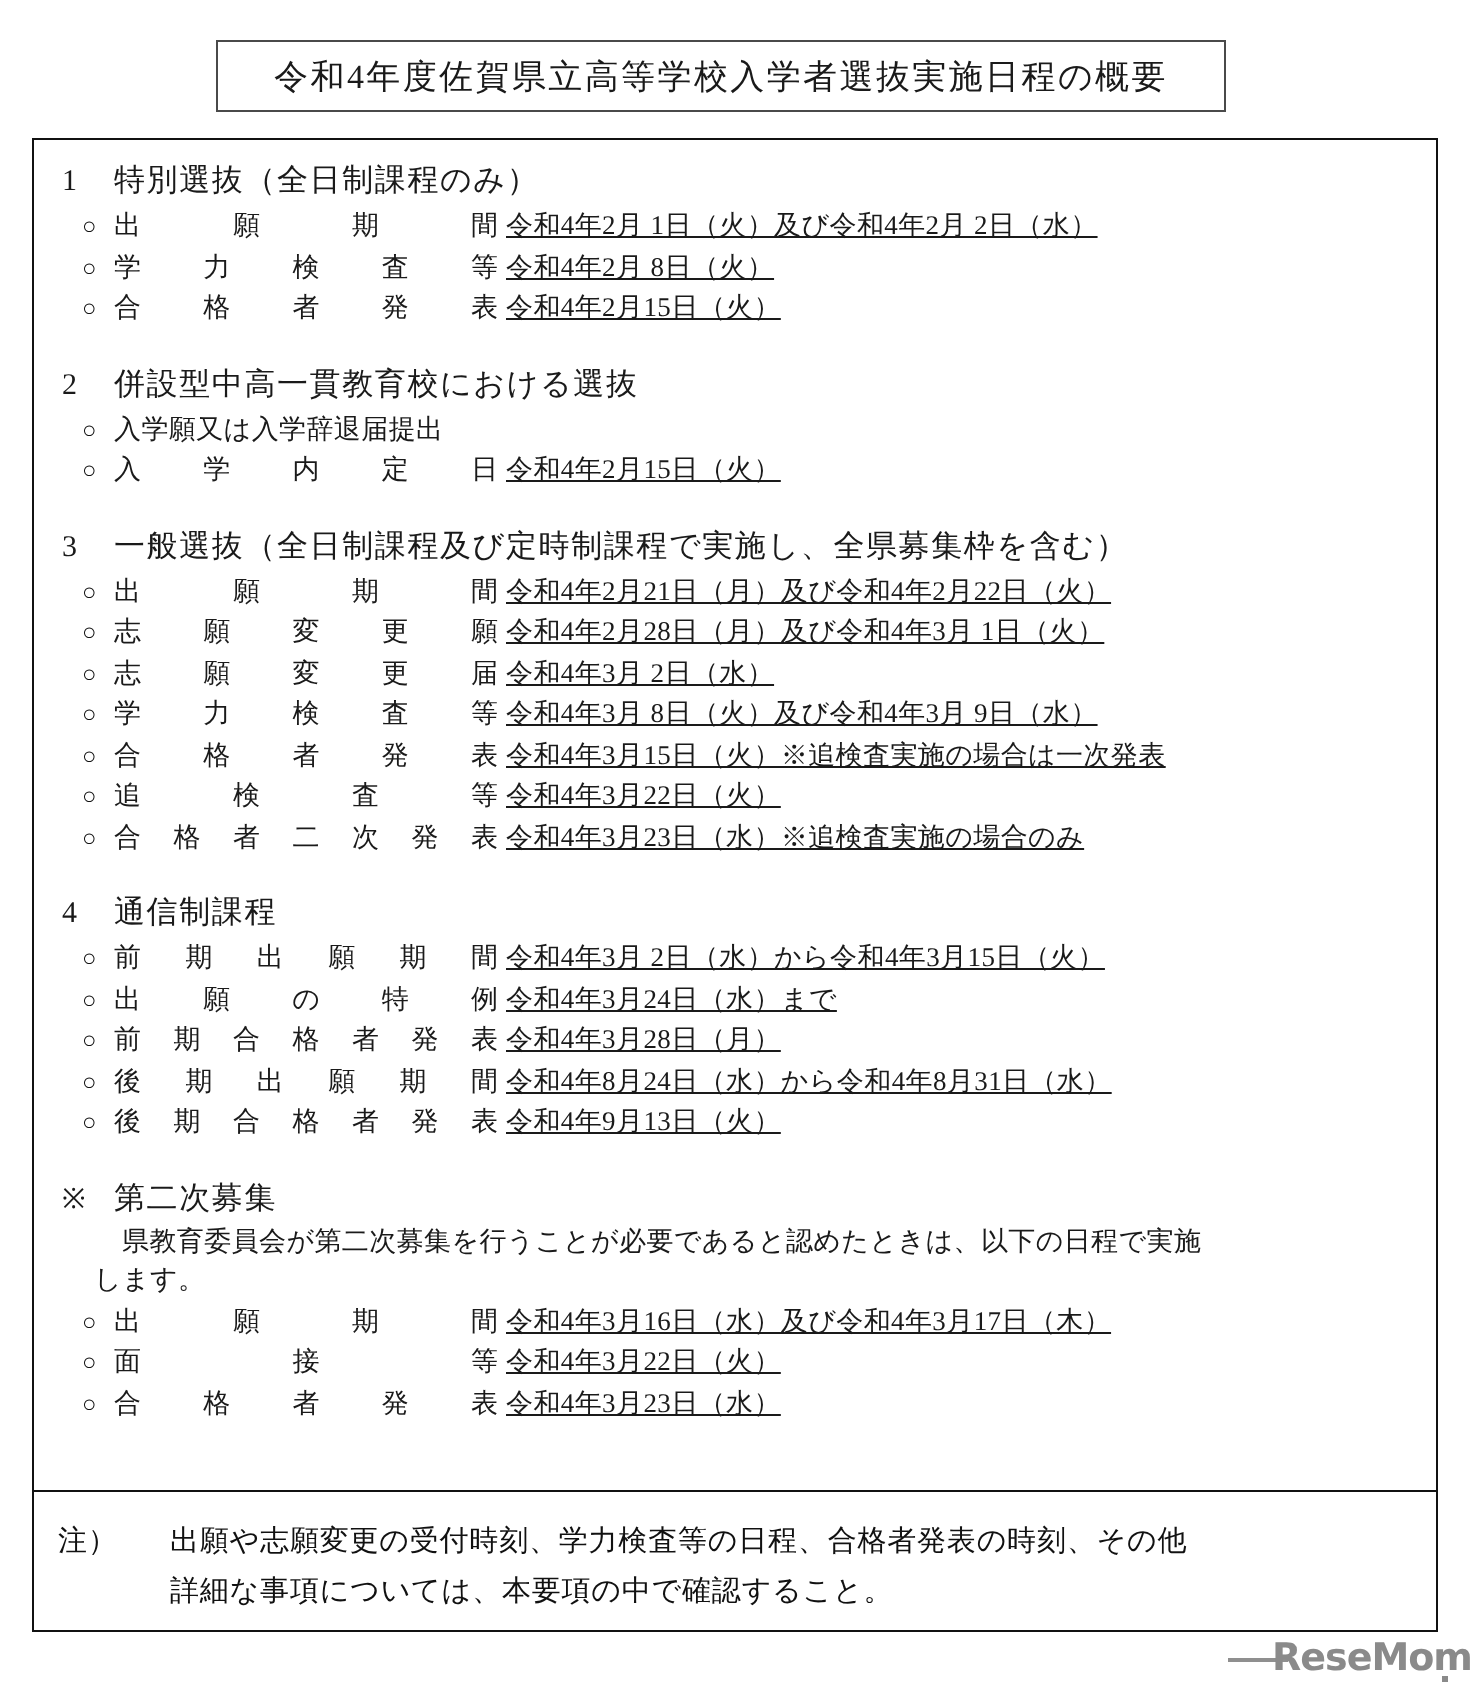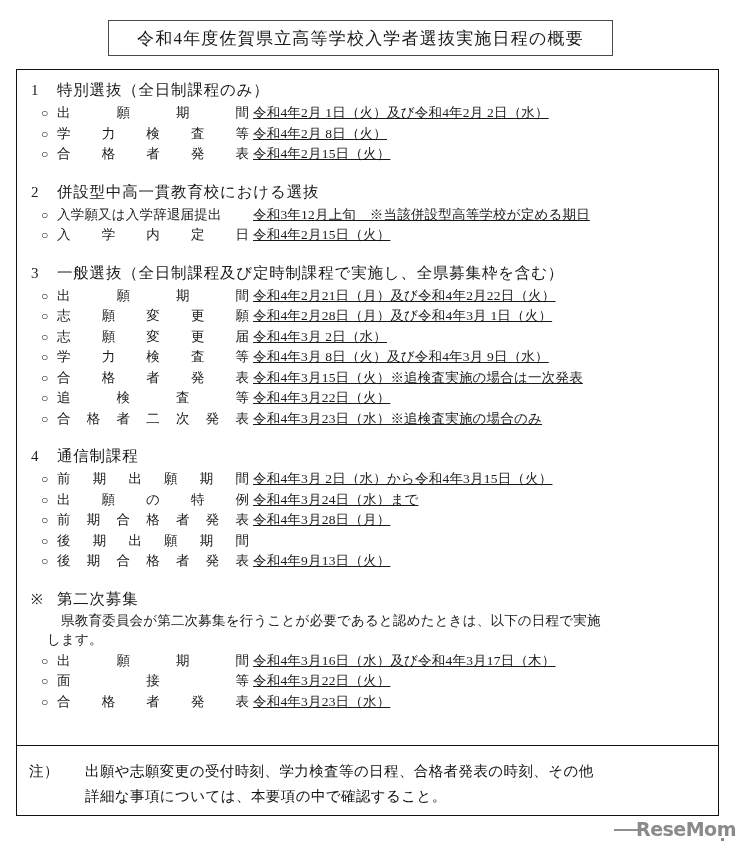--- a/index.html
+++ b/index.html
@@ -185,21 +185,20 @@
           <div class="sec-gap"></div>
           <div class="section">
             <div class="sec-head">
               <span class="sec-num">2</span>
               <span class="sec-title">併設型中高一貫教育校における選抜</span>
             </div>
             <div class="rows">
               <div class="row">
                 <span class="bullet">○</span>
                 <span class="label compact">入学願又は入学辞退届提出</span>
-                <span class="value">令和3年12月上旬　※当該併設型高等学校が定める期日</span>
               </div>
               <div class="row">
                 <span class="bullet">○</span>
                 <span class="label">
                   <span>入</span>
                   <span>学</span>
                   <span>内</span>
                   <span>定</span>
                   <span>日</span>
                 </span>
@@ -339,20 +338,21 @@
               <div class="row">
                 <span class="bullet">○</span>
                 <span class="label">
                   <span>後</span>
                   <span>期</span>
                   <span>出</span>
                   <span>願</span>
                   <span>期</span>
                   <span>間</span>
                 </span>
+                <span class="value">令和4年8月24日（水）から令和4年8月31日（水）</span>
               </div>
               <div class="row">
                 <span class="bullet">○</span>
                 <span class="label">
                   <span>後</span>
                   <span>期</span>
                   <span>合</span>
                   <span>格</span>
                   <span>者</span>
                   <span>発</span>

